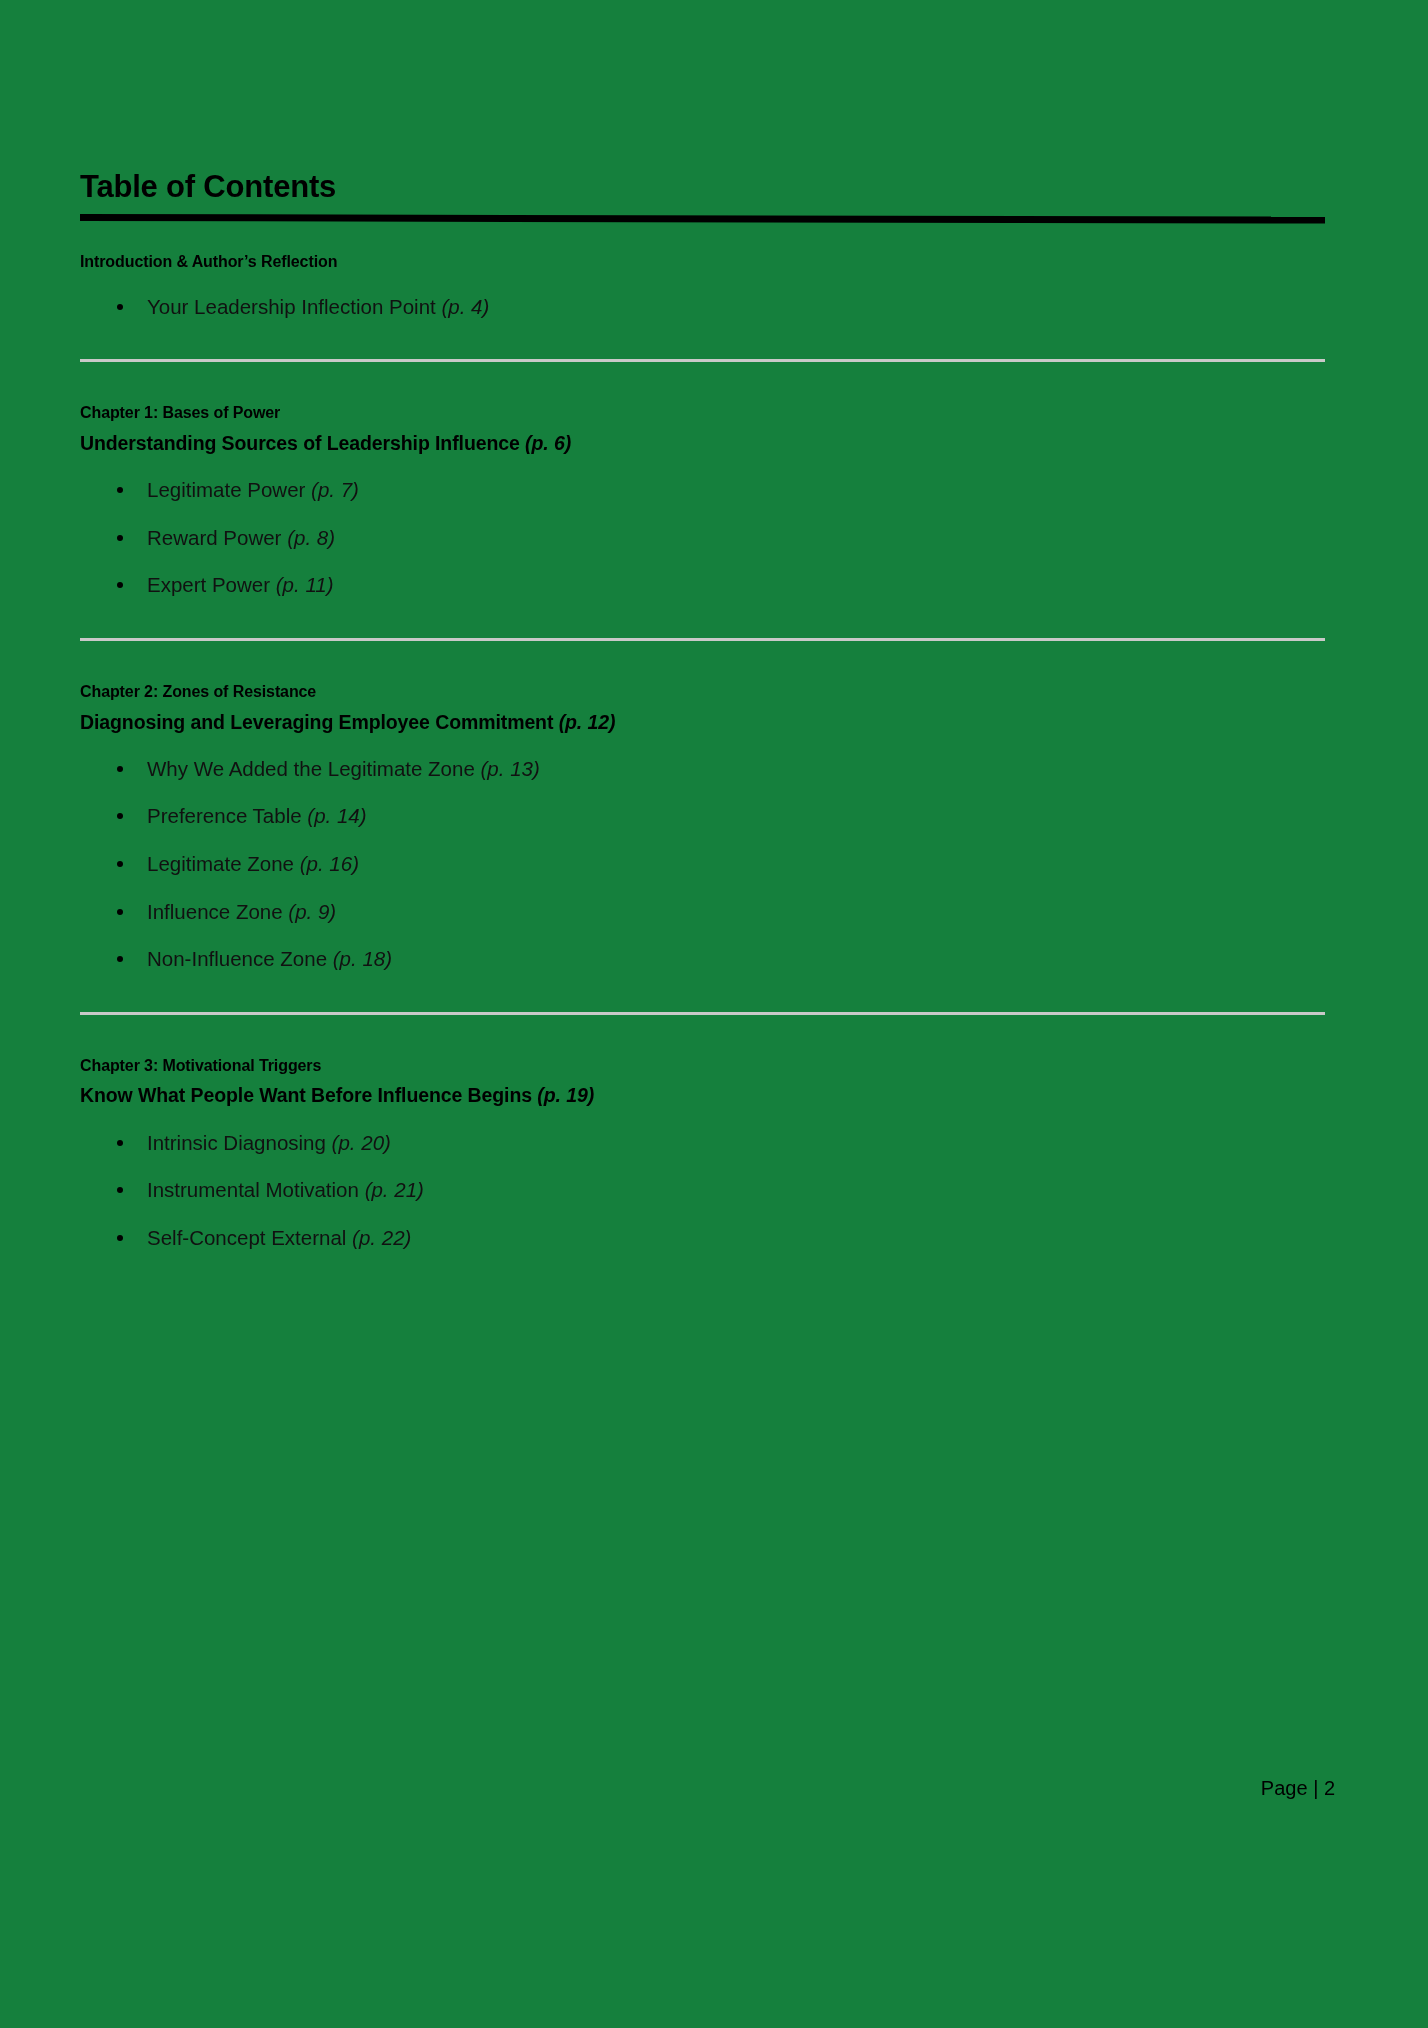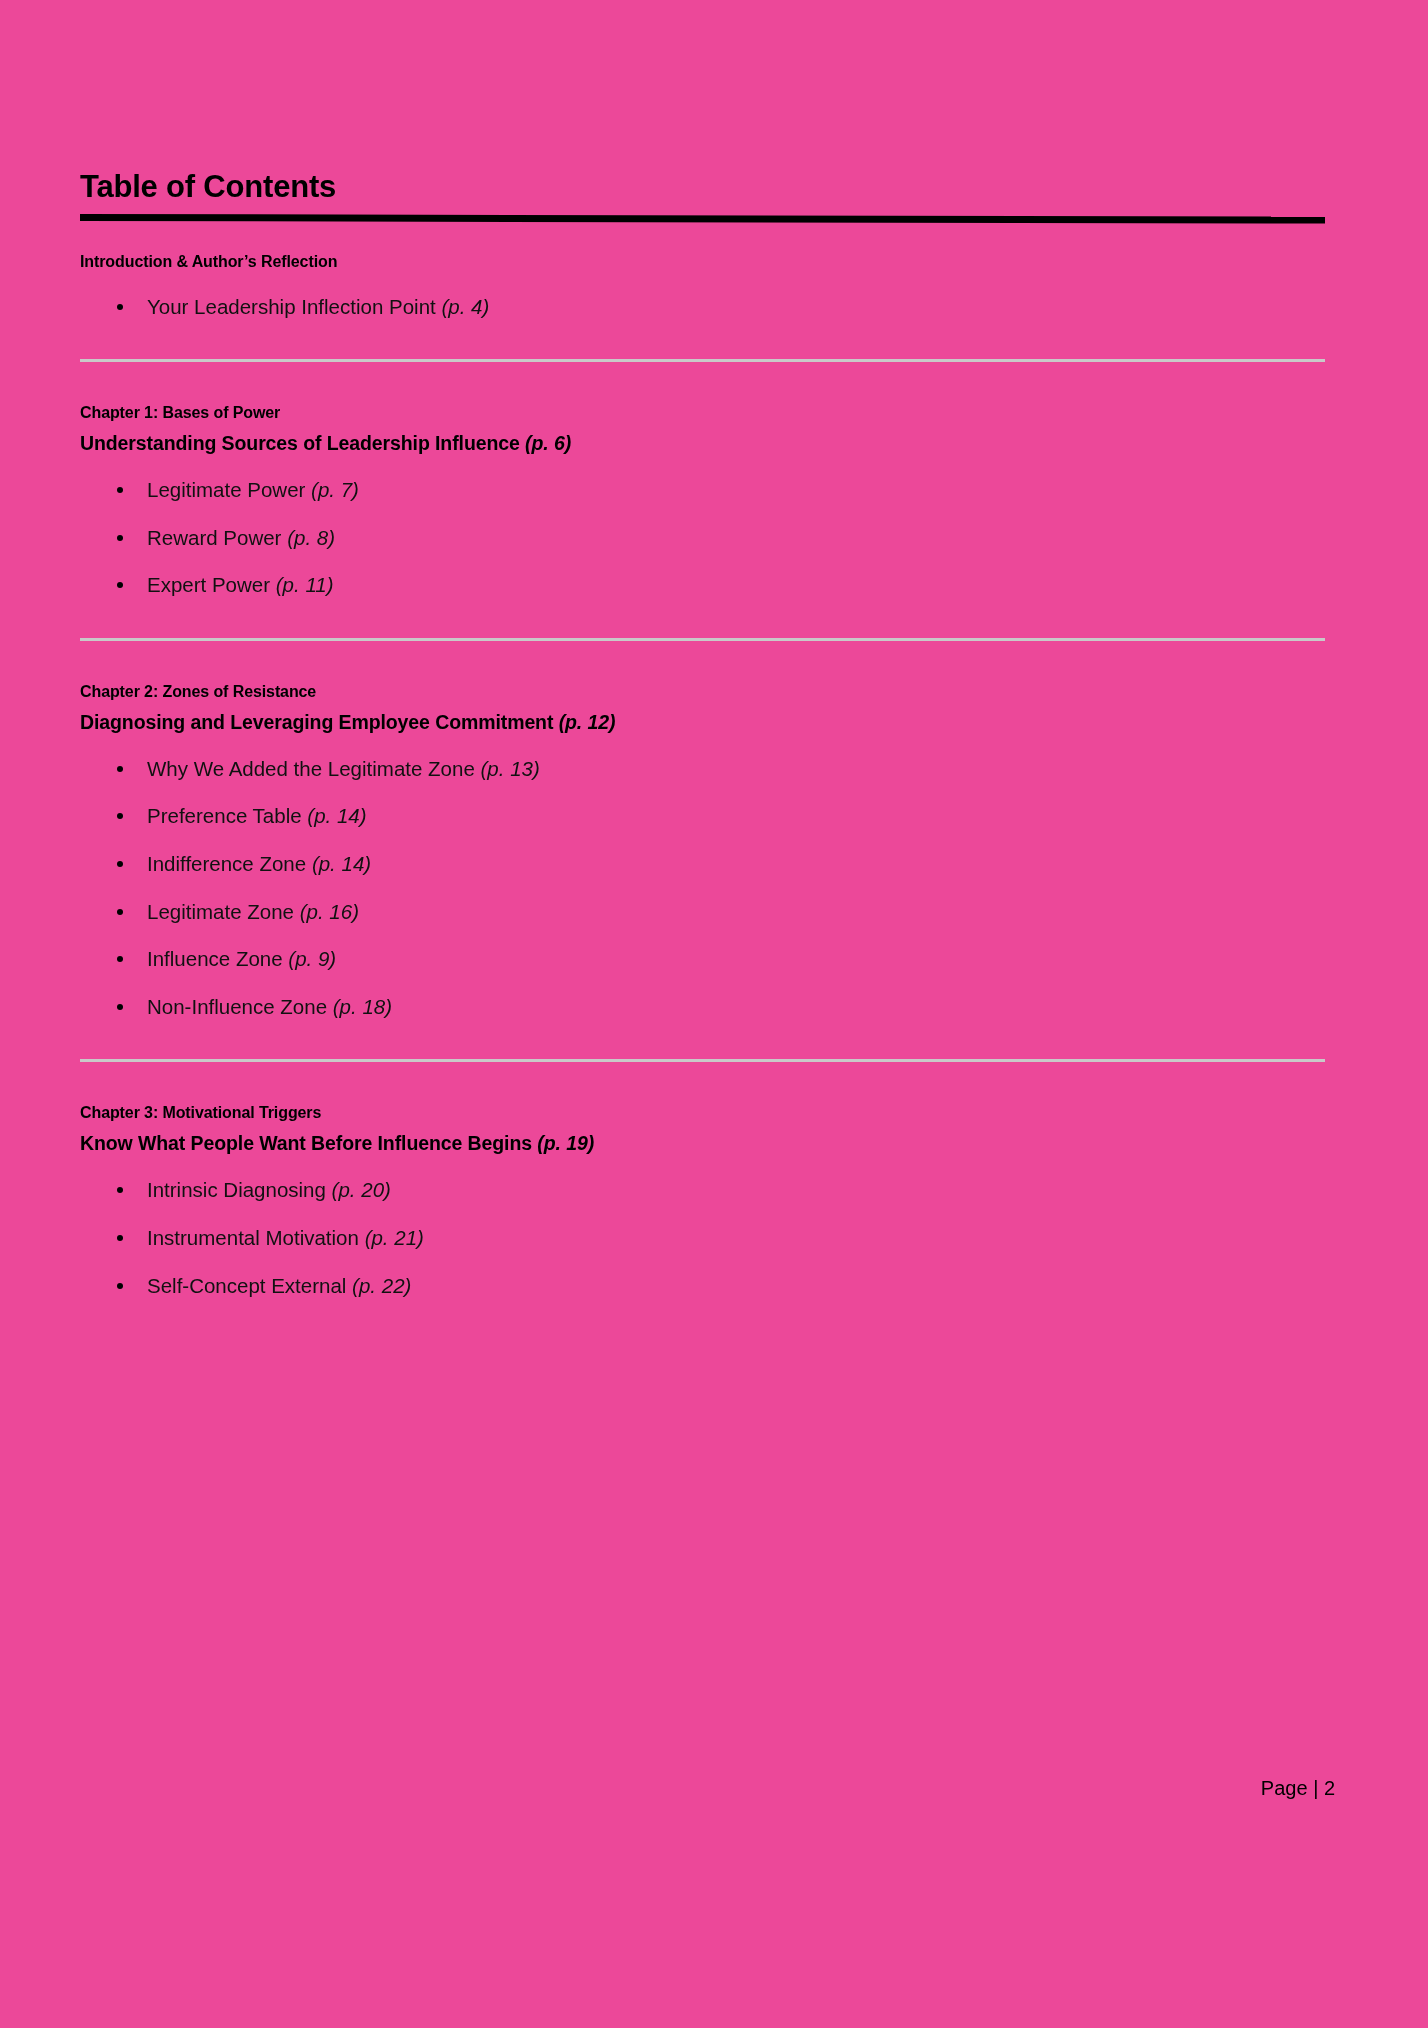--- a/index.html
+++ b/index.html
@@ -4,21 +4,21 @@
 <style>
   html, body {
     margin: 0;
     padding: 0;
     background: #ffffff;
   }
   .page {
     position: relative;
     width: 1428px;
     height: 2028px;
-    background: #ec4899;
+    background: #15803d;
     font-family: "Liberation Sans", sans-serif;
     color: #000000;
     box-sizing: border-box;
     overflow: hidden;
   }
   .content {
     position: absolute;
     left: 80px;
     top: 170px;
     width: 1268px;
@@ -131,21 +131,20 @@
             <li class="bullet"><span class="dot"></span><span>Expert Power</span> <span class="pg">(p. 11)</span></li>
           </ul>
         </div>
         <div class="divider"></div>
         <div class="section">
           <div class="section-heading">Chapter 2: Zones of Resistance</div>
           <div class="section-subheading"><span>Diagnosing and Leveraging Employee Commitment</span> <span class="pg">(p. 12)</span></div>
           <ul class="bullets">
             <li class="bullet"><span class="dot"></span><span>Why We Added the Legitimate Zone</span> <span class="pg">(p. 13)</span></li>
             <li class="bullet"><span class="dot"></span><span>Preference Table</span> <span class="pg">(p. 14)</span></li>
-            <li class="bullet"><span class="dot"></span><span>Indifference Zone</span> <span class="pg">(p. 14)</span></li>
             <li class="bullet"><span class="dot"></span><span>Legitimate Zone</span> <span class="pg">(p. 16)</span></li>
             <li class="bullet"><span class="dot"></span><span>Influence Zone</span> <span class="pg">(p. 9)</span></li>
             <li class="bullet"><span class="dot"></span><span>Non-Influence Zone</span> <span class="pg">(p. 18)</span></li>
           </ul>
         </div>
         <div class="divider"></div>
         <div class="section">
           <div class="section-heading">Chapter 3: Motivational Triggers</div>
           <div class="section-subheading"><span>Know What People Want Before Influence Begins</span> <span class="pg">(p. 19)</span></div>
           <ul class="bullets">

